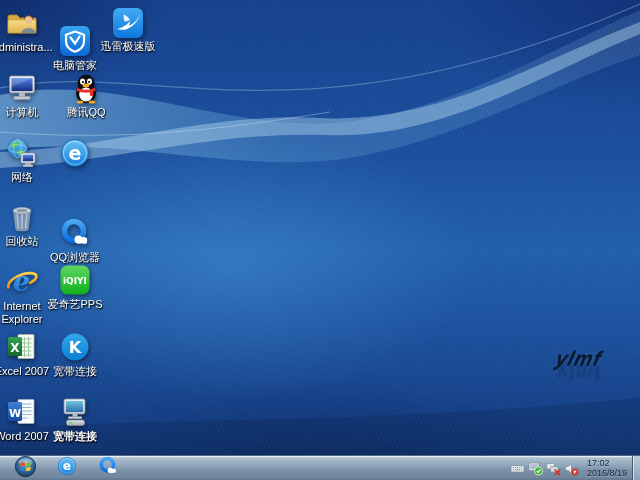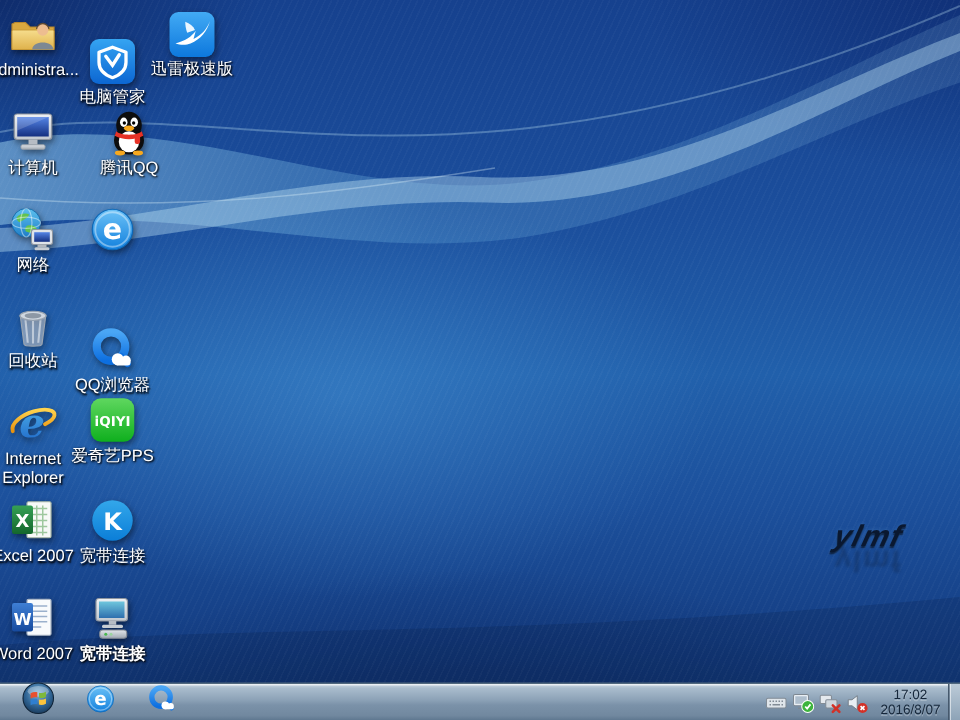--- a/index.html
+++ b/index.html
@@ -32,21 +32,21 @@
     text-shadow:0 1px 2px rgba(0,0,0,.95),1px 1px 1px rgba(0,0,0,.75);}
   
   .taskbar{position:absolute;left:0;right:0;bottom:0;height:24px;display:flex;align-items:center;
     background:linear-gradient(180deg,#cdd9e4 0%,#a9bccd 12%,#8ba1b6 45%,#7b92a9 58%,#71889f 88%,#5f7890 100%);
     border-top:1px solid #51687e;box-shadow:inset 0 1px 0 rgba(255,255,255,.6);}
   .start{width:26px;height:24px;margin-left:12px;display:flex;align-items:center;justify-content:center;}
   .tb-buttons{display:flex;gap:15px;margin-left:16px;}
   .tb-btn{width:26px;height:24px;display:flex;align-items:center;justify-content:center;}
   .tray{margin-left:auto;display:flex;align-items:center;}
   .tray-ic{width:15px;height:15px;margin-left:3px;display:flex;align-items:center;}
-  .clock{font-size:9px;color:#16273a;text-align:center;line-height:10px;margin:0 5px 0 8px;
+  .clock{font-size:9px;color:#16273a;text-align:left;line-height:10px;margin:0 5px 0 8px;
     text-shadow:0 1px 0 rgba(255,255,255,.25);}
   .show-desktop{width:7px;height:24px;border-left:1px solid #46596d;
     background:linear-gradient(180deg,#bccbd8,#8da3b7);box-shadow:inset 1px 0 0 rgba(255,255,255,.55);}
 </style>
 </head>
 <body>
 
 <div class="desktop">
 
   <svg class="waves" viewBox="0 0 640 480" preserveAspectRatio="none">
@@ -396,18 +396,18 @@
           <div class="tray-ic">
             <svg viewBox="0 0 15 15" width="15" height="15">
               <path d="M1.5,5.5 H4 L7.5,2.8 V12.2 L4,9.5 H1.5 Z" fill="#e8eef3" stroke="#707a84" stroke-width=".6"></path>
       <circle cx="11" cy="11" r="3.4" fill="#d23127"></circle>
       <path d="M9.7,9.7 L12.3,12.3 M12.3,9.7 L9.7,12.3" stroke="#fff" stroke-width="1.1"></path>
             </svg>
           </div>
         </div>
       <div class="clock">
         <div>17:02</div>
-        <div>2016/8/07</div>
+        <div>2016/8/19</div>
       </div>
       <div class="show-desktop"></div>
     </div>
   </div>
 </div>
 
 </body></html>

